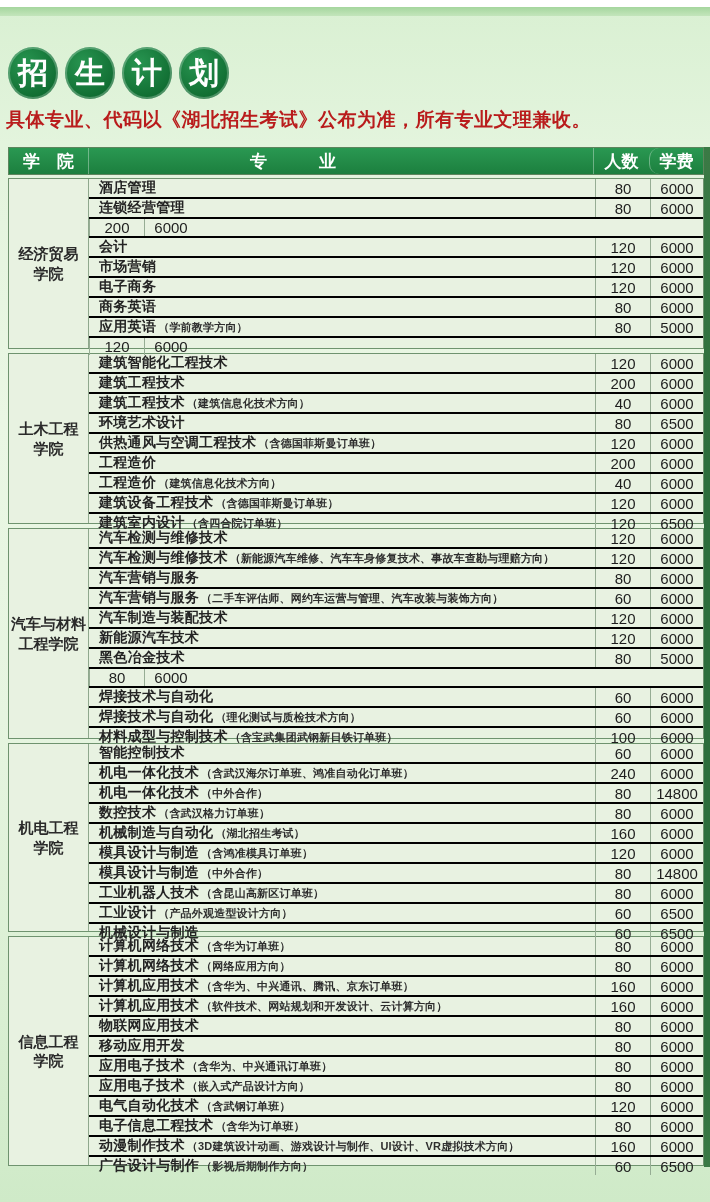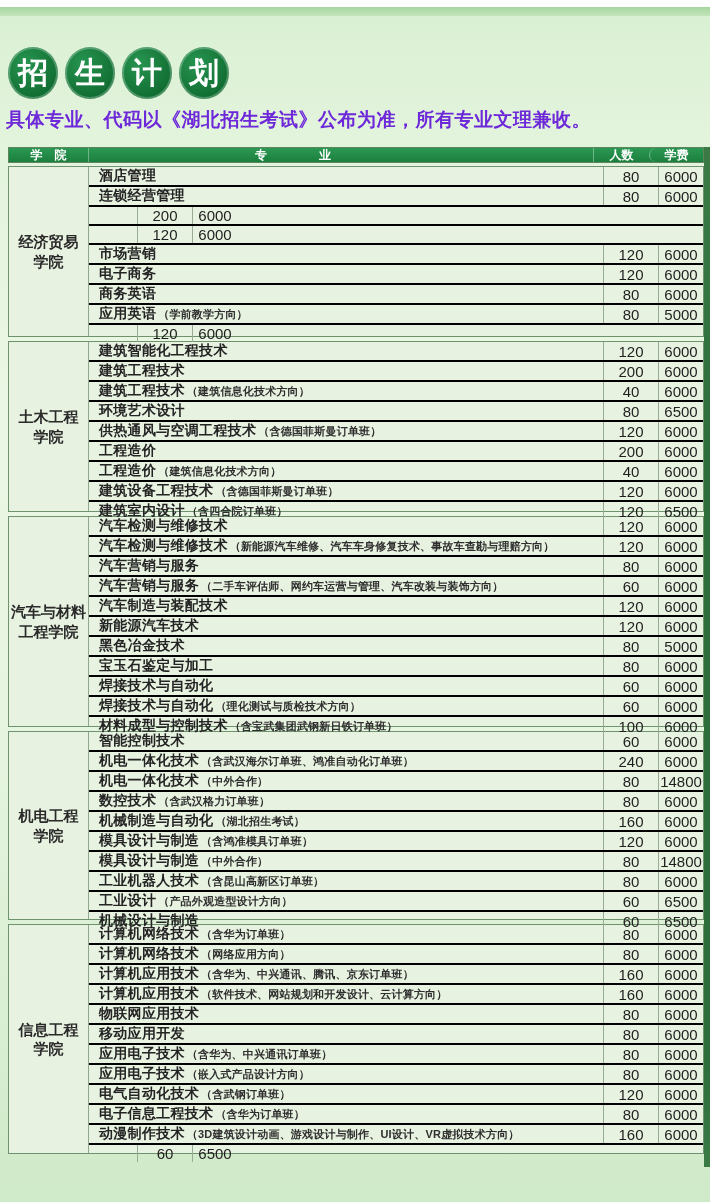--- a/index.html
+++ b/index.html
@@ -12,50 +12,50 @@
   .top-band{position:absolute;left:0;top:7px;width:710px;height:9px;
     background:linear-gradient(180deg,#a5d69e,#c3e5bb);}
   
   .badges{position:absolute;left:8px;top:47px;display:flex;gap:7px;}
   .badge{width:50px;height:52px;border-radius:50%;
     background:radial-gradient(circle at 35% 30%,#279450,#106c31 75%);
     color:#ffffff;font-weight:bold;font-size:30px;display:flex;align-items:center;justify-content:center;
     box-shadow:0 0 0 2px rgba(255,255,255,0.25) inset;}
   
   .subtitle{position:absolute;left:6px;top:105px;width:700px;height:30px;line-height:30px;
-    font-size:19px;font-weight:bold;color:#6d28d9;letter-spacing:0.5px;white-space:nowrap;}
+    font-size:19px;font-weight:bold;color:#b91c1c;letter-spacing:0.5px;white-space:nowrap;}
   
   .tablewrap{position:absolute;left:8px;top:147px;width:696px;}
   .right-strip{position:absolute;left:704px;top:147px;width:6px;height:1020px;
     background:linear-gradient(180deg,#3b7a45,#2d6e3c 30%,#2d6e3c 90%,#3b7a45);}
-  .thead{height:16px;display:flex;align-items:stretch;
+  .thead{height:28px;display:flex;align-items:stretch;
     background:linear-gradient(180deg,#2a9852,#1c7f3e);
     border:1px solid #5d855d;box-sizing:border-box;
-    color:#ffffff;font-weight:bold;font-size:12px;}
+    color:#ffffff;font-weight:bold;font-size:17px;}
   .thead .hc{display:flex;align-items:center;justify-content:center;}
   .h-college{width:79px;}
   .h-major{flex:1;justify-content:flex-end;gap:52px;padding-right:96px;border-left:1px solid rgba(255,255,255,0.35);}
   .h-count{width:55px;border-left:1px solid rgba(255,255,255,0.35);}
   .h-tuition{width:53px;border-left:1px solid rgba(255,255,255,0.35);border-radius:10px;}
   
   .section{display:flex;align-items:stretch;margin-top:4px;
     background:#e8f2e1;border:1px solid #6f936f;box-sizing:border-box;}
   .section:first-of-type{margin-top:3px;}
   .college{width:79px;border-right:1px solid #8fa88d;display:flex;flex-direction:column;
     align-items:center;justify-content:center;font-size:15px;font-weight:bold;color:#2a2a2a;line-height:1.3;}
   .rows{flex:1;display:flex;flex-direction:column;}
   .row{flex:1;display:flex;align-items:stretch;border-top:2px solid #000000;}
   .row:first-child{border-top:none;}
   .cell{display:flex;align-items:center;box-sizing:border-box;}
   .major{flex:1;padding-left:10px;overflow:hidden;white-space:nowrap;}
   .major-name{font-size:14px;font-weight:bold;color:#242424;letter-spacing:0.3px;}
   .major-note{font-size:11px;font-weight:bold;color:#2e2e2e;padding-left:2px;letter-spacing:0.2px;}
   .num{justify-content:center;font-size:15px;color:#1e1e1e;border-left:1px solid #96ad94;}
-  .count{width:55px;margin-left:48px;}
-  .tuition{width:45px;}
+  .count{width:55px;}
+  .tuition{width:53px;}
 </style>
 </head>
 <body>
 
 <div class="top-white"></div>
 <div class="top-band"></div>
 
 <div class="badges">
   <div class="badge">招</div>
   <div class="badge">生</div>
@@ -99,20 +99,24 @@
     <div class="cell num count">80</div>
     <div class="cell num tuition">6000</div>
   </div>
 
   <div class="row">
     <div class="cell num count">200</div>
     <div class="cell num tuition">6000</div>
   </div>
 
   <div class="row">
+    <div class="cell major">
+      <span class="major-name">会计</span>
+      <span class="major-note"></span>
+    </div>
     <div class="cell num count">120</div>
     <div class="cell num tuition">6000</div>
   </div>
 
   <div class="row">
     <div class="cell major">
       <span class="major-name">市场营销</span>
       <span class="major-note"></span>
     </div>
     <div class="cell num count">120</div>
@@ -305,24 +309,20 @@
   <div class="row">
     <div class="cell major">
       <span class="major-name">黑色冶金技术</span>
       <span class="major-note"></span>
     </div>
     <div class="cell num count">80</div>
     <div class="cell num tuition">5000</div>
   </div>
 
   <div class="row">
-    <div class="cell major">
-      <span class="major-name">宝玉石鉴定与加工</span>
-      <span class="major-note"></span>
-    </div>
     <div class="cell num count">80</div>
     <div class="cell num tuition">6000</div>
   </div>
 
   <div class="row">
     <div class="cell major">
       <span class="major-name">焊接技术与自动化</span>
       <span class="major-note"></span>
     </div>
     <div class="cell num count">60</div>
@@ -546,20 +546,24 @@
   <div class="row">
     <div class="cell major">
       <span class="major-name">动漫制作技术</span>
       <span class="major-note">（3D建筑设计动画、游戏设计与制作、UI设计、VR虚拟技术方向）</span>
     </div>
     <div class="cell num count">160</div>
     <div class="cell num tuition">6000</div>
   </div>
 
   <div class="row">
+    <div class="cell major">
+      <span class="major-name">广告设计与制作</span>
+      <span class="major-note">（影视后期制作方向）</span>
+    </div>
     <div class="cell num count">60</div>
     <div class="cell num tuition">6500</div>
   </div>
 </div>
   </div>
 </div>
 </div>
 
 <div class="right-strip"></div>
 

